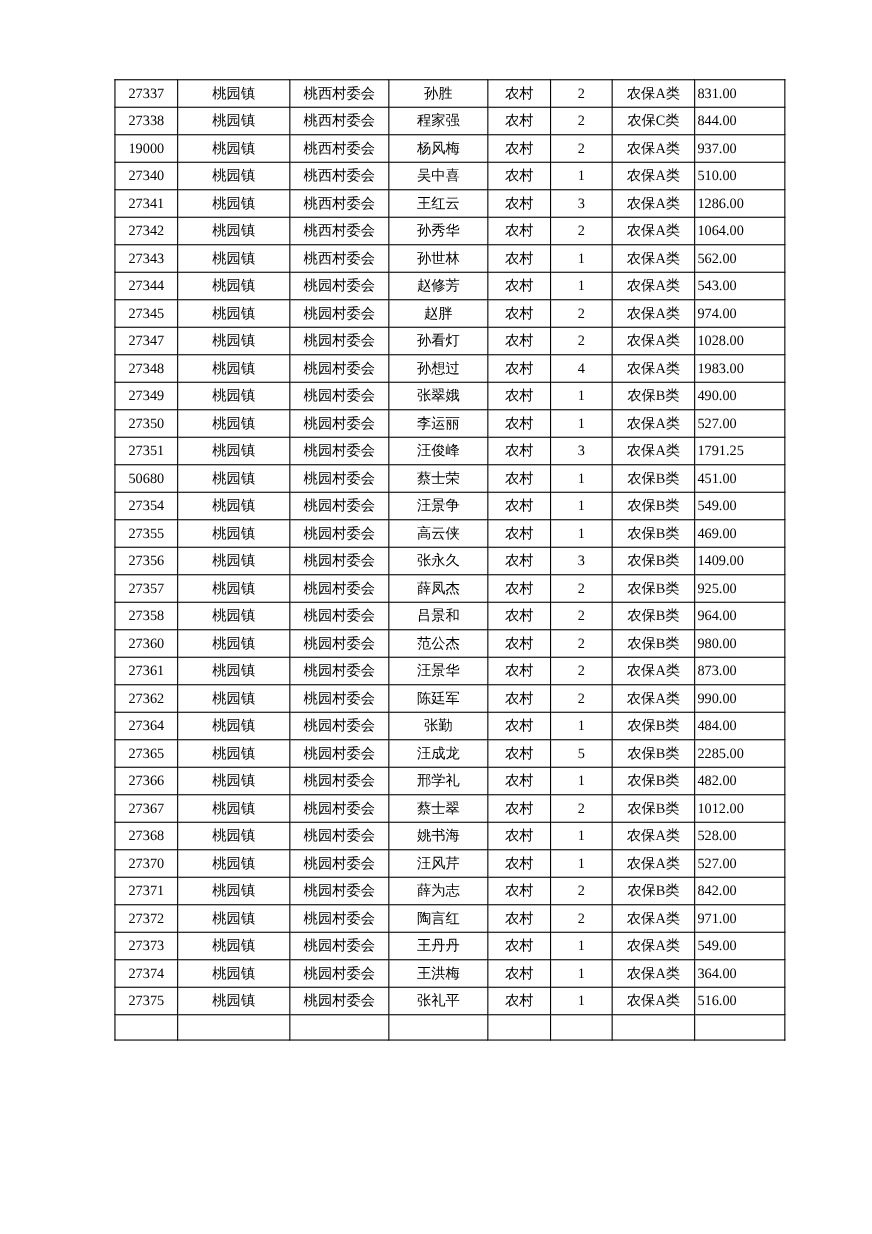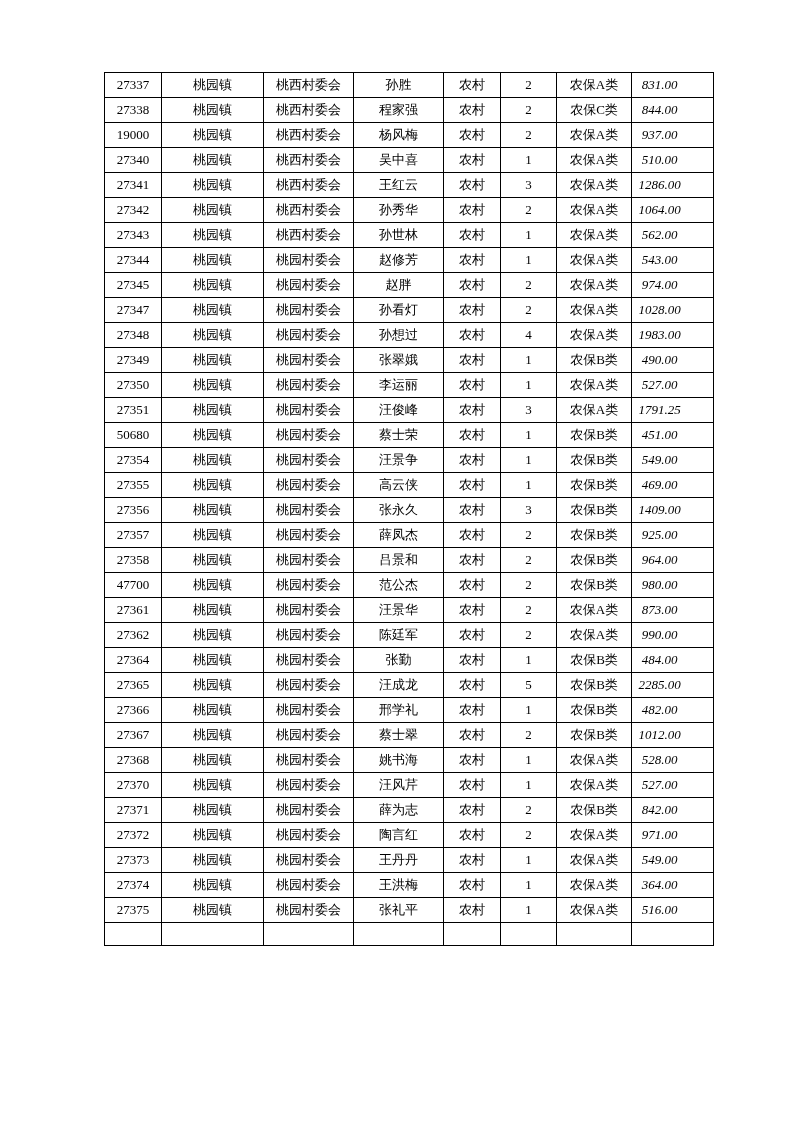--- a/index.html
+++ b/index.html
@@ -27,23 +27,22 @@
     border: 1px solid #000000;
     height: 24px;
     padding: 0 2px;
     font-size: 13px;
     line-height: 24px;
     text-align: center;
     white-space: nowrap;
     overflow: hidden;
   }
   .sheet-table td.col-7 {
-    text-align: center;
+    text-align: left;
     padding-right: 28px;
-    font-style: italic;
   }
   .sheet-table tr.partial-row td {
     height: 22px;
   }
 </style>
 </head>
 <body>
 
 <div class="page">
   <table class="sheet-table">
@@ -252,21 +251,21 @@
           <td class="col-0">27358</td>
           <td class="col-1">桃园镇</td>
           <td class="col-2">桃园村委会</td>
           <td class="col-3">吕景和</td>
           <td class="col-4">农村</td>
           <td class="col-5">2</td>
           <td class="col-6">农保B类</td>
           <td class="col-7">964.00</td>
         </tr>
         <tr>
-          <td class="col-0">47700</td>
+          <td class="col-0">27360</td>
           <td class="col-1">桃园镇</td>
           <td class="col-2">桃园村委会</td>
           <td class="col-3">范公杰</td>
           <td class="col-4">农村</td>
           <td class="col-5">2</td>
           <td class="col-6">农保B类</td>
           <td class="col-7">980.00</td>
         </tr>
         <tr>
           <td class="col-0">27361</td>

